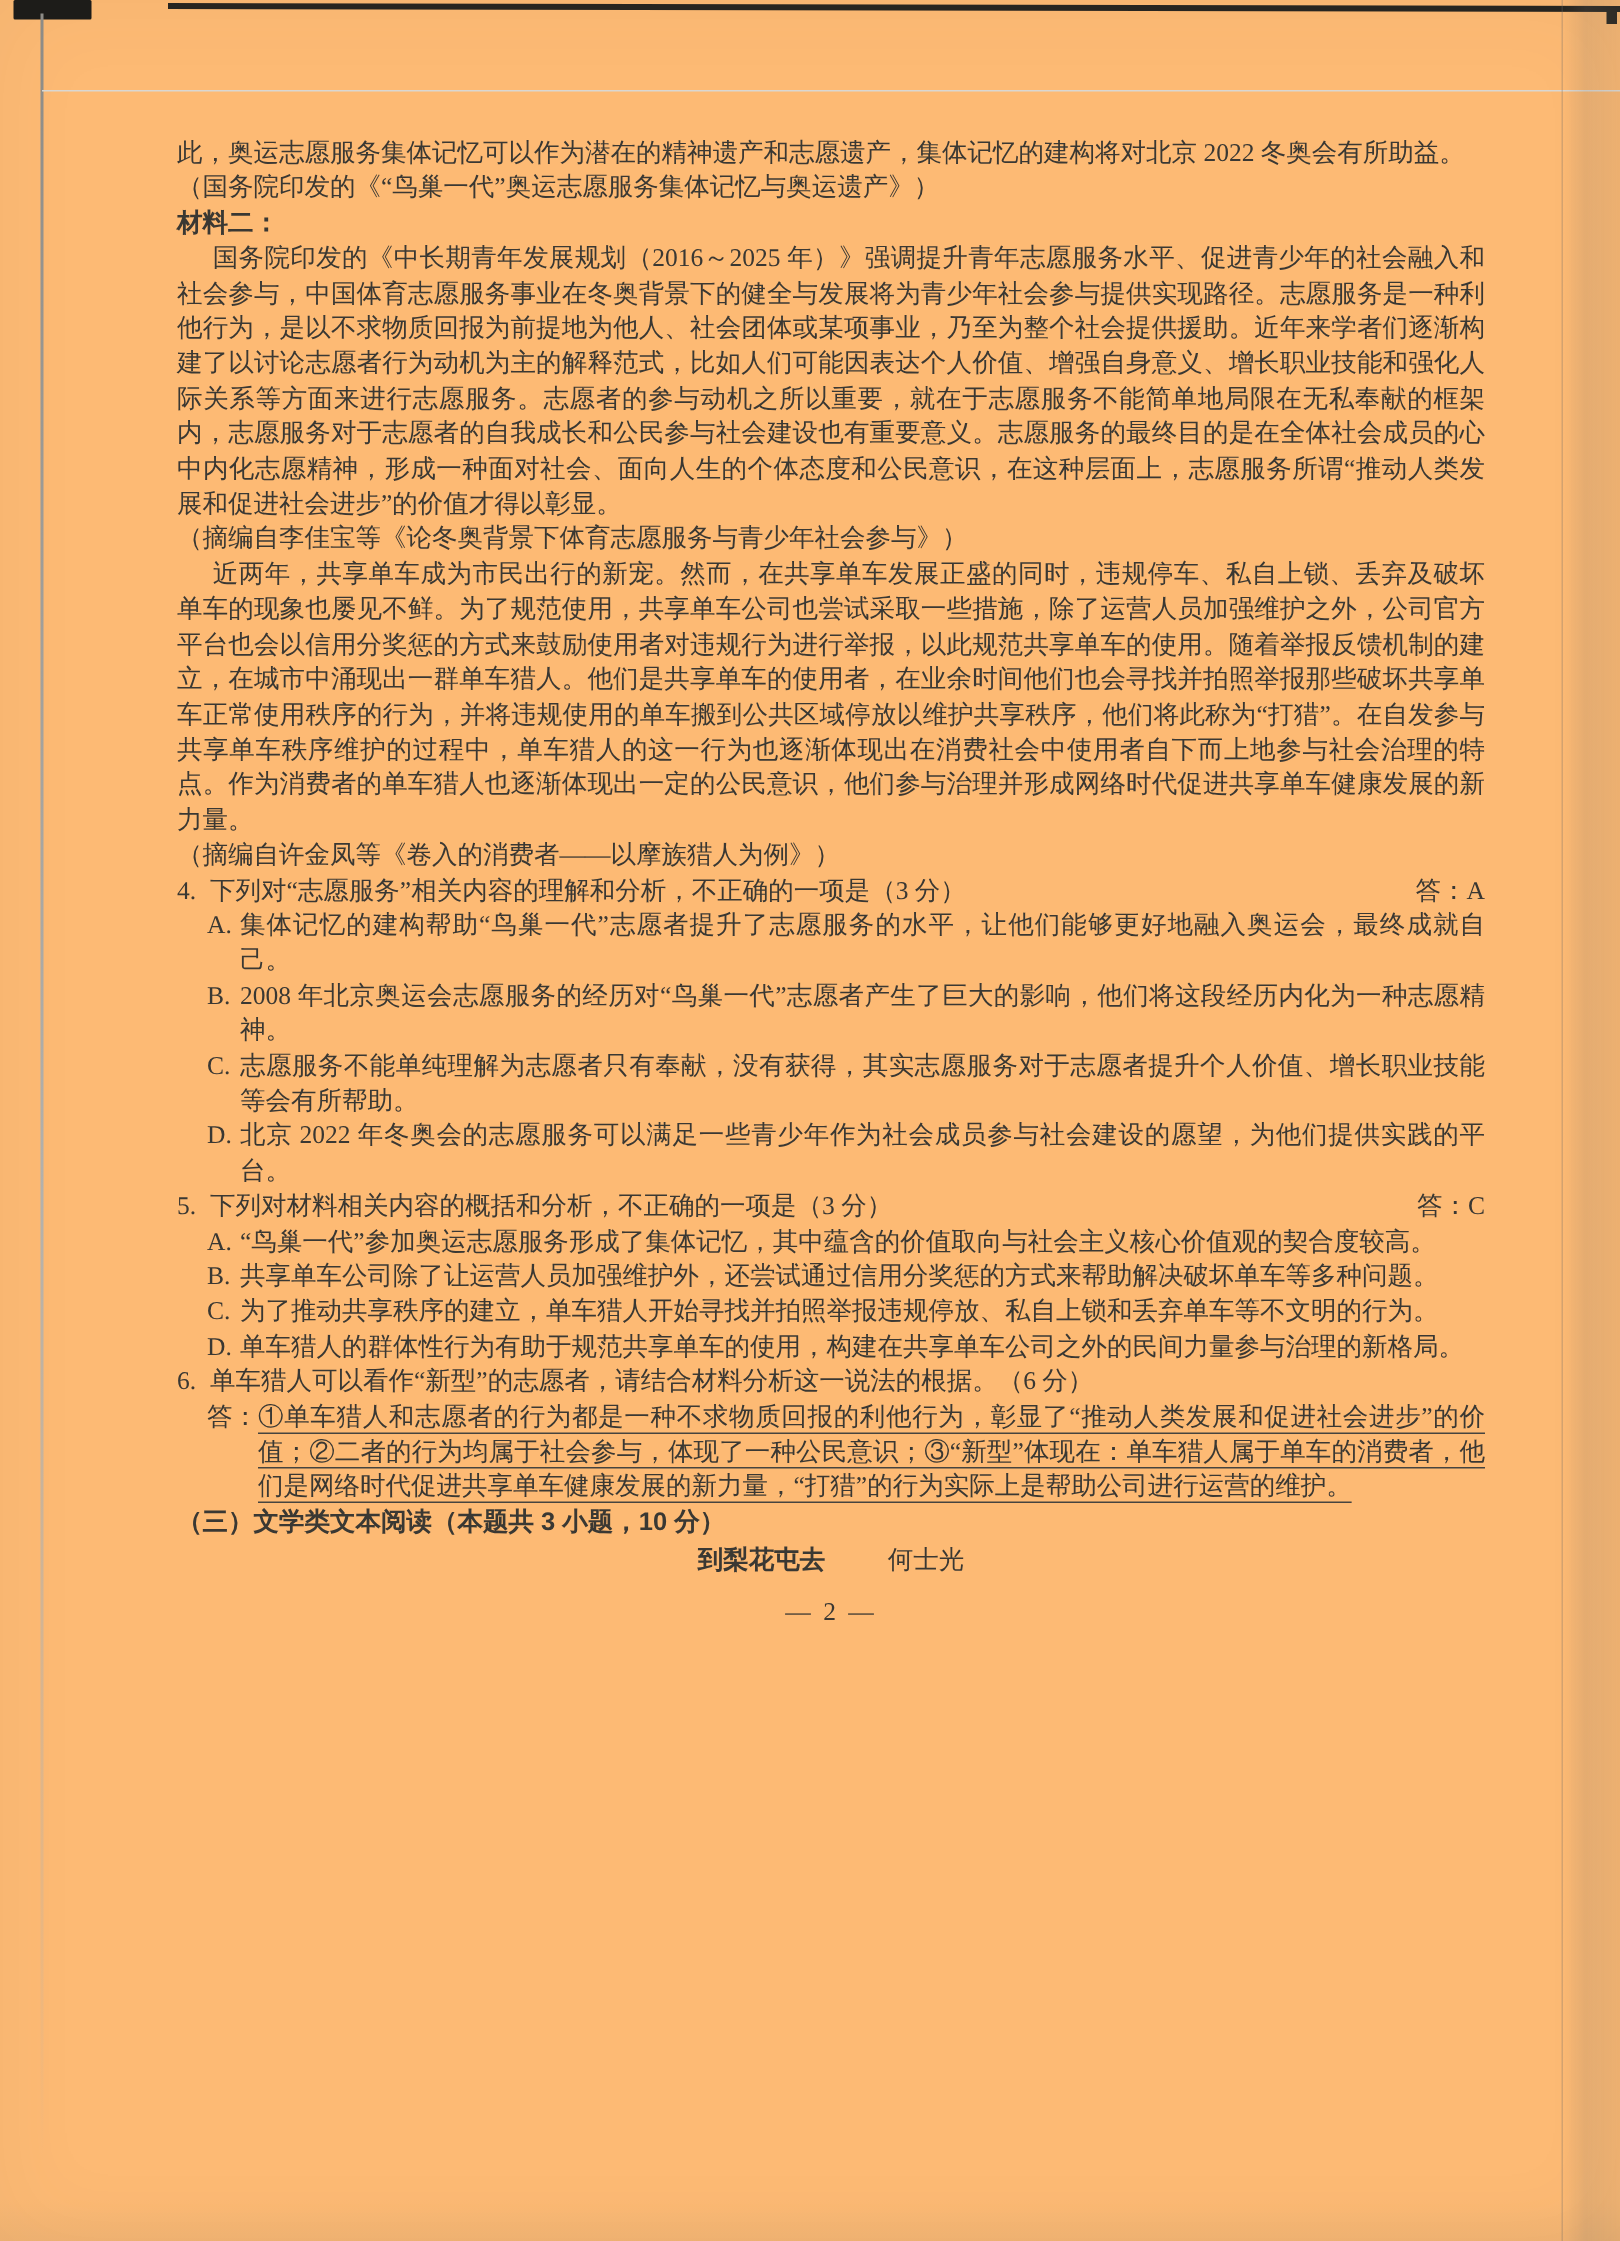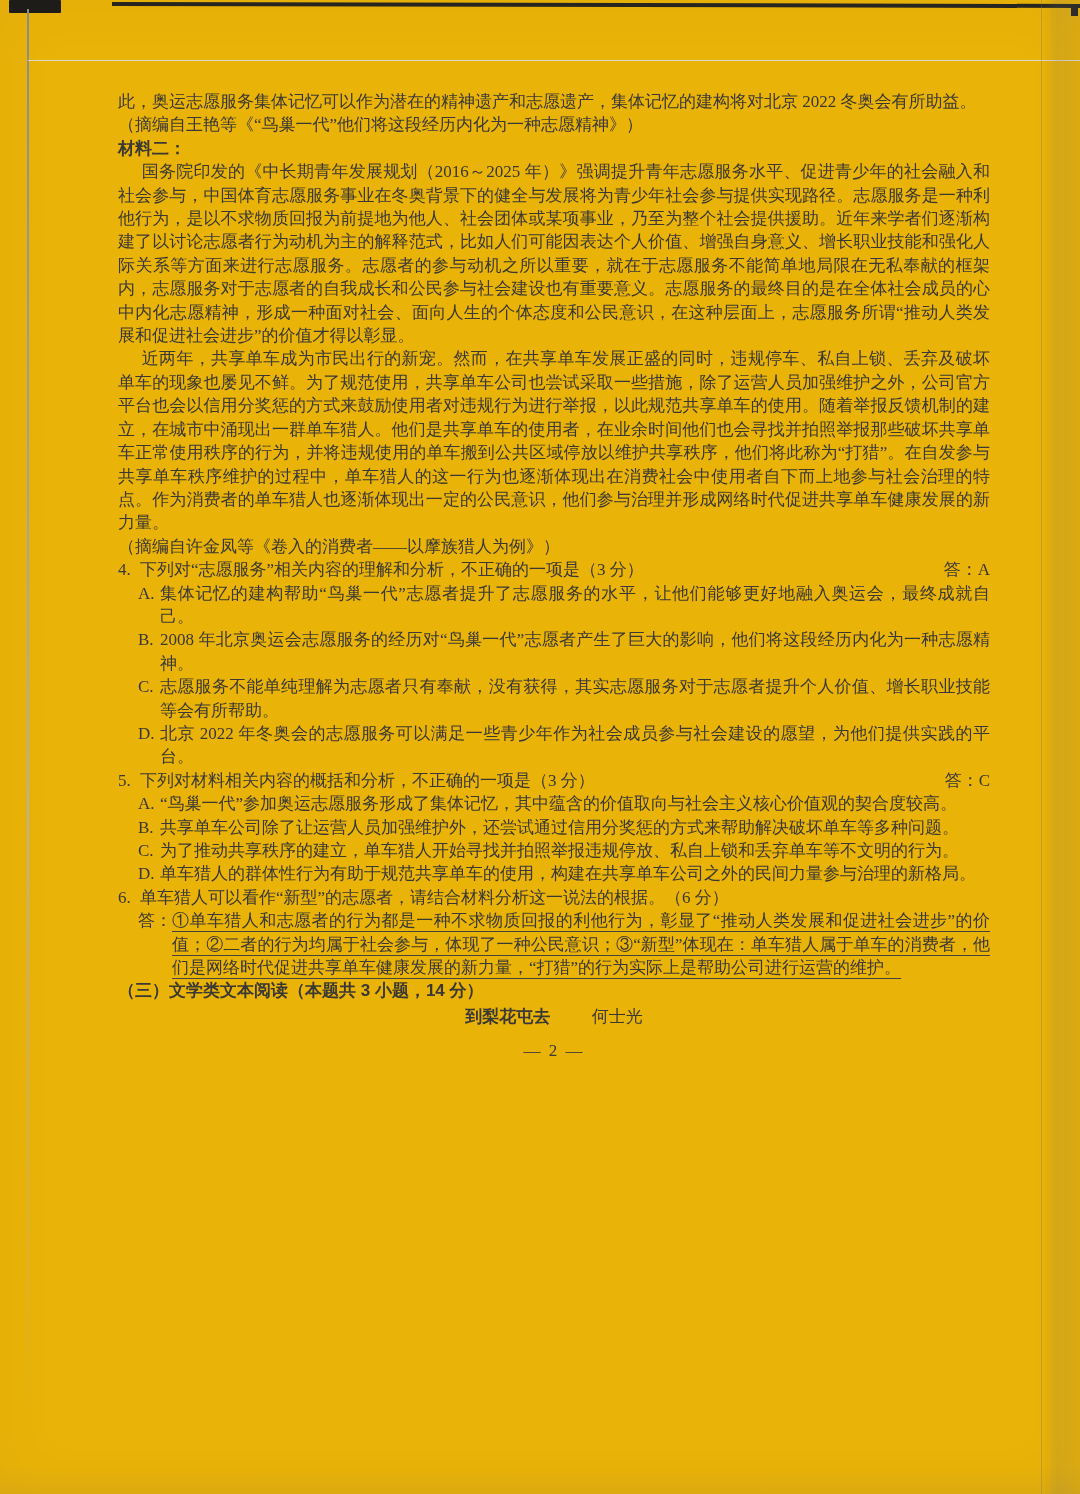--- a/index.html
+++ b/index.html
@@ -3,21 +3,21 @@
 <meta charset="utf-8">
 <style>
   html,body{margin:0;padding:0;}
   body{
     width:1080px;height:1494px;
     background:#e9e7e3;
     font-family:"Liberation Serif","DejaVu Serif",serif;
   }
   .scan{
     position:relative;width:1080px;height:1494px;overflow:hidden;
-    background:#eab308;
+    background:#fdba74;
     box-shadow:inset 0 0 60px rgba(90,85,75,.06);
   }
   
   .corner-mark{position:absolute;left:9px;top:0;width:52px;height:13px;background:#1d1c19;border-radius:1px;}
   .top-edge-line{position:absolute;left:112px;top:3px;width:975px;height:4px;background:#272520;transform:rotate(.12deg);}
   .top-edge-hook{position:absolute;right:2px;top:5px;width:7px;height:11px;background:#272520;}
   .fold-line{position:absolute;left:27px;top:9px;width:2px;height:1432px;
     background:linear-gradient(to bottom,#8d8b86,#b3b1ac 55%,rgba(179,177,172,0));}
   .faint-rule{position:absolute;left:28px;top:60px;width:1052px;height:1px;background:#d9d7d2;}
   .right-shadow{position:absolute;right:0;top:0;width:38px;height:100%;
@@ -68,24 +68,25 @@
   <div class="top-edge-line"></div>
   <div class="top-edge-hook"></div>
   <div class="fold-line"></div>
   <div class="faint-rule"></div>
   <div class="right-shadow"></div>
   <div class="bottom-shadow"></div>
 
   <div class="sheet">
 
     <p>此，奥运志愿服务集体记忆可以作为潜在的精神遗产和志愿遗产，集体记忆的建构将对北京 2022 冬奥会有所助益。</p>
-    <p class="cite">（摘编自王艳等《“鸟巢一代”他们将这段经历内化为一种志愿精神》）</p>
+    <p class="cite">（国务院印发的《“鸟巢一代”奥运志愿服务集体记忆与奥运遗产》）</p>
 
     <p class="mat-head">材料二：</p>
     <p class="indent">国务院印发的《中长期青年发展规划（2016～2025 年）》强调提升青年志愿服务水平、促进青少年的社会融入和社会参与，中国体育志愿服务事业在冬奥背景下的健全与发展将为青少年社会参与提供实现路径。志愿服务是一种利他行为，是以不求物质回报为前提地为他人、社会团体或某项事业，乃至为整个社会提供援助。近年来学者们逐渐构建了以讨论志愿者行为动机为主的解释范式，比如人们可能因表达个人价值、增强自身意义、增长职业技能和强化人际关系等方面来进行志愿服务。志愿者的参与动机之所以重要，就在于志愿服务不能简单地局限在无私奉献的框架内，志愿服务对于志愿者的自我成长和公民参与社会建设也有重要意义。志愿服务的最终目的是在全体社会成员的心中内化志愿精神，形成一种面对社会、面向人生的个体态度和公民意识，在这种层面上，志愿服务所谓“推动人类发展和促进社会进步”的价值才得以彰显。</p>
+    <p class="cite">（摘编自李佳宝等《论冬奥背景下体育志愿服务与青少年社会参与》）</p>
 
     <p class="indent">近两年，共享单车成为市民出行的新宠。然而，在共享单车发展正盛的同时，违规停车、私自上锁、丢弃及破坏单车的现象也屡见不鲜。为了规范使用，共享单车公司也尝试采取一些措施，除了运营人员加强维护之外，公司官方平台也会以信用分奖惩的方式来鼓励使用者对违规行为进行举报，以此规范共享单车的使用。随着举报反馈机制的建立，在城市中涌现出一群单车猎人。他们是共享单车的使用者，在业余时间他们也会寻找并拍照举报那些破坏共享单车正常使用秩序的行为，并将违规使用的单车搬到公共区域停放以维护共享秩序，他们将此称为“打猎”。在自发参与共享单车秩序维护的过程中，单车猎人的这一行为也逐渐体现出在消费社会中使用者自下而上地参与社会治理的特点。作为消费者的单车猎人也逐渐体现出一定的公民意识，他们参与治理并形成网络时代促进共享单车健康发展的新力量。</p>
     <p class="cite">（摘编自许金凤等《卷入的消费者——以摩族猎人为例》）</p>
 
     <div>
       <div class="q-row">
         <span class="q-num">4.</span>
         <span class="q-stem">下列对“志愿服务”相关内容的理解和分析，不正确的一项是（3 分）</span>
         <span class="q-ans">答：A</span>
       </div>
@@ -135,21 +136,21 @@
       <div class="q-row">
         <span class="q-num">6.</span>
         <span class="q-stem">单车猎人可以看作“新型”的志愿者，请结合材料分析这一说法的根据。（6 分）</span>
       </div>
       <div class="ans-row">
         <span class="ans-label">答：</span>
         <span class="ans-text">①单车猎人和志愿者的行为都是一种不求物质回报的利他行为，彰显了“推动人类发展和促进社会进步”的价值；②二者的行为均属于社会参与，体现了一种公民意识；③“新型”体现在：单车猎人属于单车的消费者，他们是网络时代促进共享单车健康发展的新力量，“打猎”的行为实际上是帮助公司进行运营的维护。</span>
       </div>
     </div>
 
-    <p class="section-head">（三）文学类文本阅读（本题共 3 小题，14 分）</p>
+    <p class="section-head">（三）文学类文本阅读（本题共 3 小题，10 分）</p>
     <div class="story-title-row">
       <span class="story-title">到梨花屯去</span>
       <span class="story-author">何士光</span>
     </div>
 
     <div class="page-num">— 2 —</div>
 
   </div>
 </div>
 

